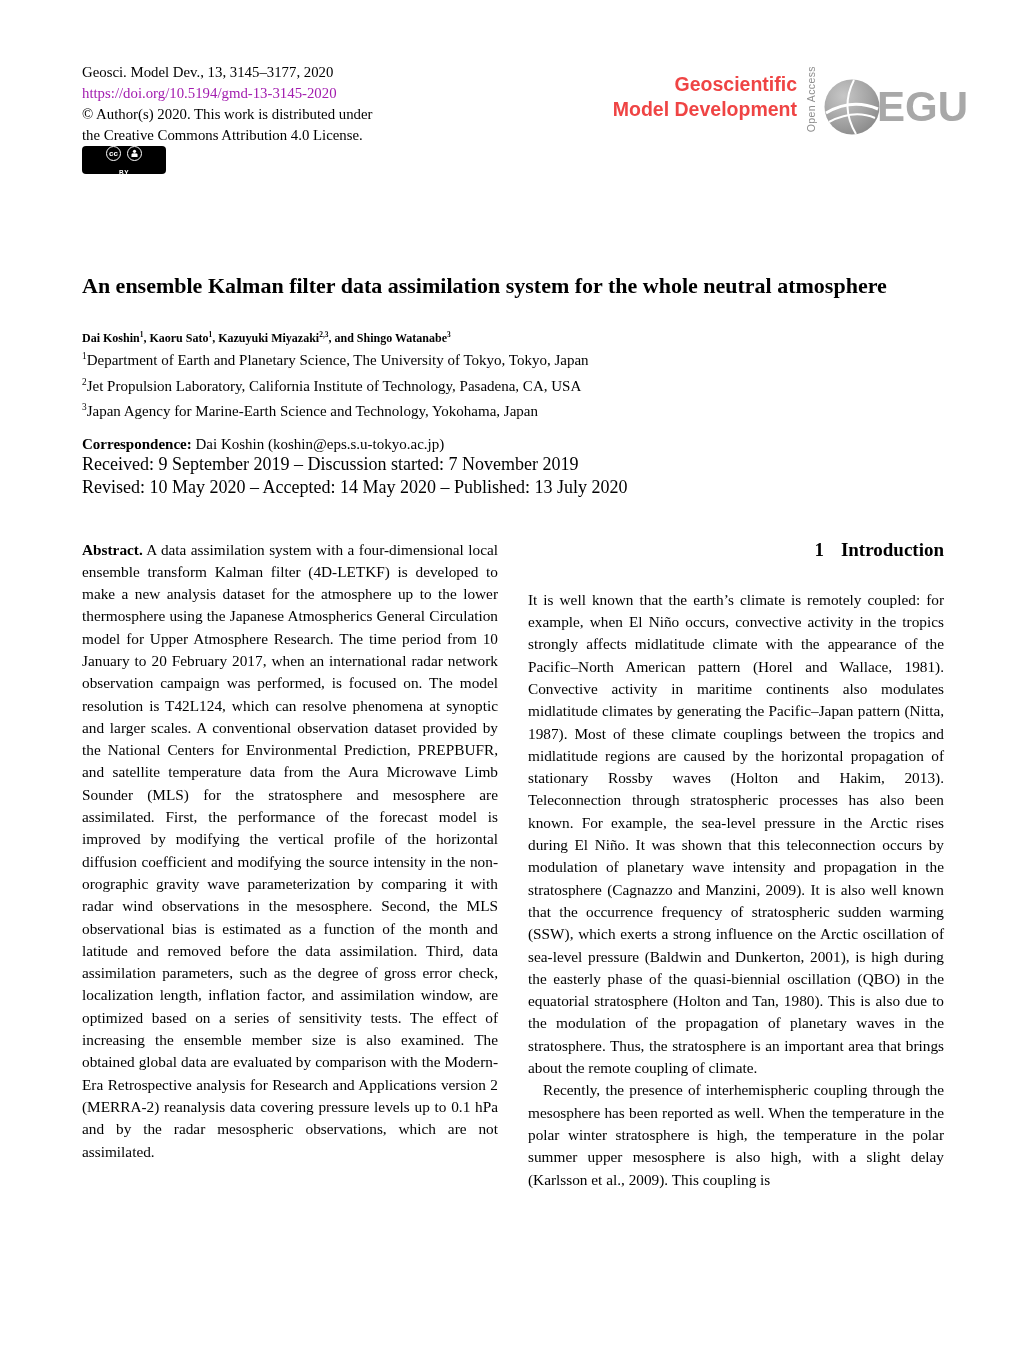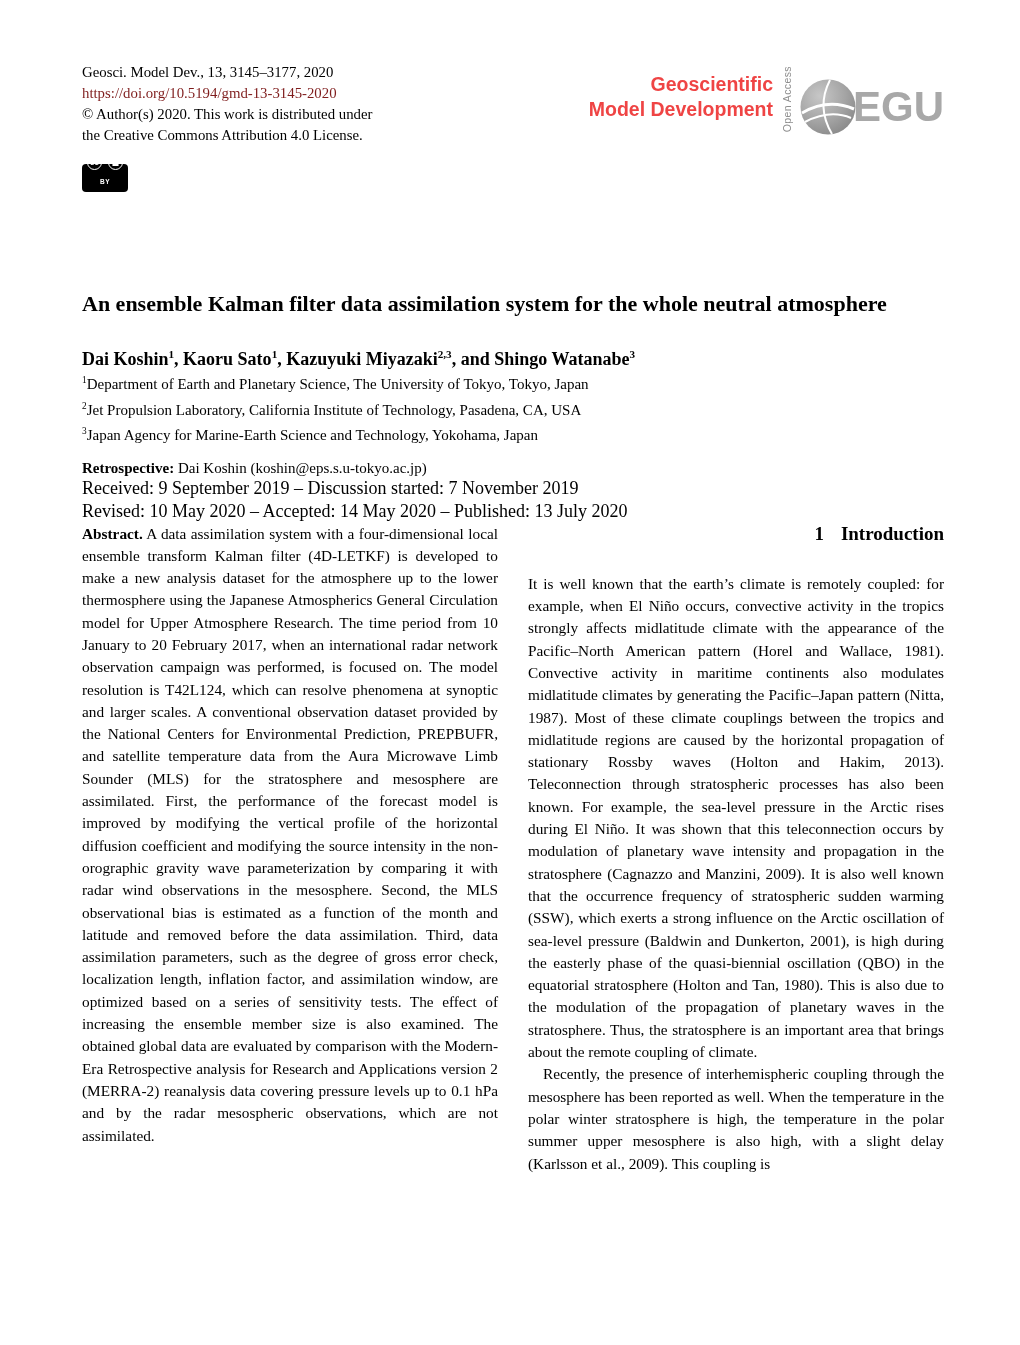--- a/index.html
+++ b/index.html
@@ -1,55 +1,55 @@
 <!DOCTYPE html>
 <html lang="en"><head>
 <meta charset="utf-8">
 <style>
   * { margin: 0; padding: 0; box-sizing: border-box; }
   html, body { background: #ffffff; }
   body { font-family: "Liberation Serif", serif; color: #000; }
   .page { position: relative; width: 1020px; height: 1345px; background: #fff; overflow: hidden; }
 
   
-  .header { display: flex; justify-content: space-between; align-items: flex-start; padding: 62px 76px 0 82px; }
+  .header { display: flex; justify-content: space-between; align-items: flex-start; padding: 62px 52px 0 82px; }
   .header-left { font-size: 14.8px; line-height: 21px; }
-  .doi-line { color: #7f1d1d; }
-  .cc-badge { margin-top: 18px; width: 46px; height: 28px; background: #000; border-radius: 4px;
-              display: flex; flex-direction: column; align-items: center; justify-content: flex-end; gap: 1px; }
+  .doi-line { color: #a21caf; }
+  .cc-badge { margin-top: 0; width: 84px; height: 28px; background: #000; border-radius: 4px;
+              display: flex; flex-direction: column; align-items: center; justify-content: space-between; gap: 1px; }
   .cc-row { display: flex; gap: 6px; align-items: center; }
   .cc-circle { width: 15px; height: 15px; border: 1.5px solid #fff; border-radius: 50%; color: #fff;
                font-family: "Liberation Sans", sans-serif; font-size: 8px; font-weight: bold;
                display: flex; align-items: center; justify-content: center; }
   .cc-by { color: #fff; font-family: "Liberation Sans", sans-serif; font-size: 6.5px; font-weight: bold; letter-spacing: 0.5px; }
 
   .header-right { display: flex; align-items: flex-start; }
   .journal-name { text-align: right; font-family: "Liberation Sans", sans-serif; font-weight: bold;
                   font-size: 19.5px; line-height: 25px; color: #ef4444; margin-top: 10px; }
   .open-access-wrap { width: 16px; height: 84px; margin: 4px 4px 0 6px; display: flex; align-items: flex-start; justify-content: center; }
   .open-access { writing-mode: vertical-rl; transform: rotate(180deg); font-family: "Liberation Sans", sans-serif;
                  font-size: 10.5px; color: #8e8e8e; letter-spacing: 0.4px; white-space: nowrap; }
   .egu-logo { display: flex; align-items: center; margin-top: 16px; }
   .egu-text { font-family: "Liberation Sans", sans-serif; font-weight: bold; font-size: 42px;
               color: #a8a8a8; letter-spacing: 0px; margin-left: -4px; }
 
   
   .title-block { padding: 0 82px; margin-top: 94px; }
   .article-title { font-size: 22px; font-weight: bold; line-height: 36px; max-width: 880px; }
 
-  .authors { padding: 0 82px; margin-top: 26px; font-size: 18px; font-weight: bold; }
+  .authors { padding: 0 82px; margin-top: 26px; font-size: 12px; font-weight: bold; }
   .authors sup { font-size: 0.62em; }
   .affiliations { padding: 0 82px; font-size: 15px; line-height: 21.5px; }
   .affiliations sup { font-size: 0.62em; }
   .correspondence { padding: 0 82px; margin-top: 13px; font-size: 15px; }
   .correspondence .label { font-weight: bold; }
   .dates { padding: 0 82px; font-size: 18px; line-height: 23px; }
 
   
-  .columns { display: flex; gap: 30px; padding: 0 80px 0 82px; }
+  .columns { display: flex; gap: 30px; padding: 0 80px 0 82px; margin-top: 40px; }
   .col { width: 416px; flex: 0 0 416px; font-size: 15.3px; line-height: 22.3px; text-align: justify; hyphens: auto; }
   .abstract-label { font-weight: bold; }
   .section-heading { font-weight: bold; font-size: 19px; margin-bottom: 28px; text-align: right; }
   .section-heading .num { display: inline-block; margin-right: 17px; }
   .para + .para { margin-top: 0; }
   .para.indent { text-indent: 15px; }
 
   
   .footer { position: absolute; left: 82px; bottom: 56px; font-size: 15.2px; font-weight: bold; }
 </style>
@@ -111,21 +111,21 @@
 
   <div class="authors"><span>Dai Koshin</span><sup>1</sup><span>, </span><span>Kaoru Sato</span><sup>1</sup><span>, </span><span>Kazuyuki Miyazaki</span><sup>2,3</sup><span>, and </span><span>Shingo Watanabe</span><sup>3</sup></div>
 
   <div class="affiliations">
       <div><sup>1</sup><span>Department of Earth and Planetary Science, The University of Tokyo, Tokyo, Japan</span></div>
       <div><sup>2</sup><span>Jet Propulsion Laboratory, California Institute of Technology, Pasadena, CA, USA</span></div>
       <div><sup>3</sup><span>Japan Agency for Marine-Earth Science and Technology, Yokohama, Japan</span></div>
     </div>
 
   <div class="correspondence">
-    <span class="label">Retrospective:</span><span> Dai Koshin (koshin@eps.s.u-tokyo.ac.jp)</span>
+    <span class="label">Correspondence:</span><span> Dai Koshin (koshin@eps.s.u-tokyo.ac.jp)</span>
   </div>
 
   <div class="dates">
     <div>Received: 9 September 2019 – Discussion started: 7 November 2019</div>
     <div>Revised: 10 May 2020 – Accepted: 14 May 2020 – Published: 13 July 2020</div>
   </div>
 
   <div class="columns">
     <div class="col">
       <p class="para"><span class="abstract-label">Abstract.</span><span> A data assimilation system with a four-dimensional local ensemble transform Kalman filter (4D-LETKF) is developed to make a new analysis dataset for the atmosphere up to the lower thermosphere using the Japanese Atmospherics General Circulation model for Upper Atmosphere Research. The time period from 10 January to 20 February 2017, when an international radar network observation campaign was performed, is focused on. The model resolution is T42L124, which can resolve phenomena at synoptic and larger scales. A conventional observation dataset provided by the National Centers for Environmental Prediction, PREPBUFR, and satellite temperature data from the Aura Microwave Limb Sounder (MLS) for the stratosphere and mesosphere are assimilated. First, the performance of the forecast model is improved by modifying the vertical profile of the horizontal diffusion coefficient and modifying the source intensity in the non-orographic gravity wave parameterization by comparing it with radar wind observations in the mesosphere. Second, the MLS observational bias is estimated as a function of the month and latitude and removed before the data assimilation. Third, data assimilation parameters, such as the degree of gross error check, localization length, inflation factor, and assimilation window, are optimized based on a series of sensitivity tests. The effect of increasing the ensemble member size is also examined. The obtained global data are evaluated by comparison with the Modern-Era Retrospective analysis for Research and Applications version 2 (MERRA-2) reanalysis data covering pressure levels up to 0.1 hPa and by the radar mesospheric observations, which are not assimilated.</span></p>

